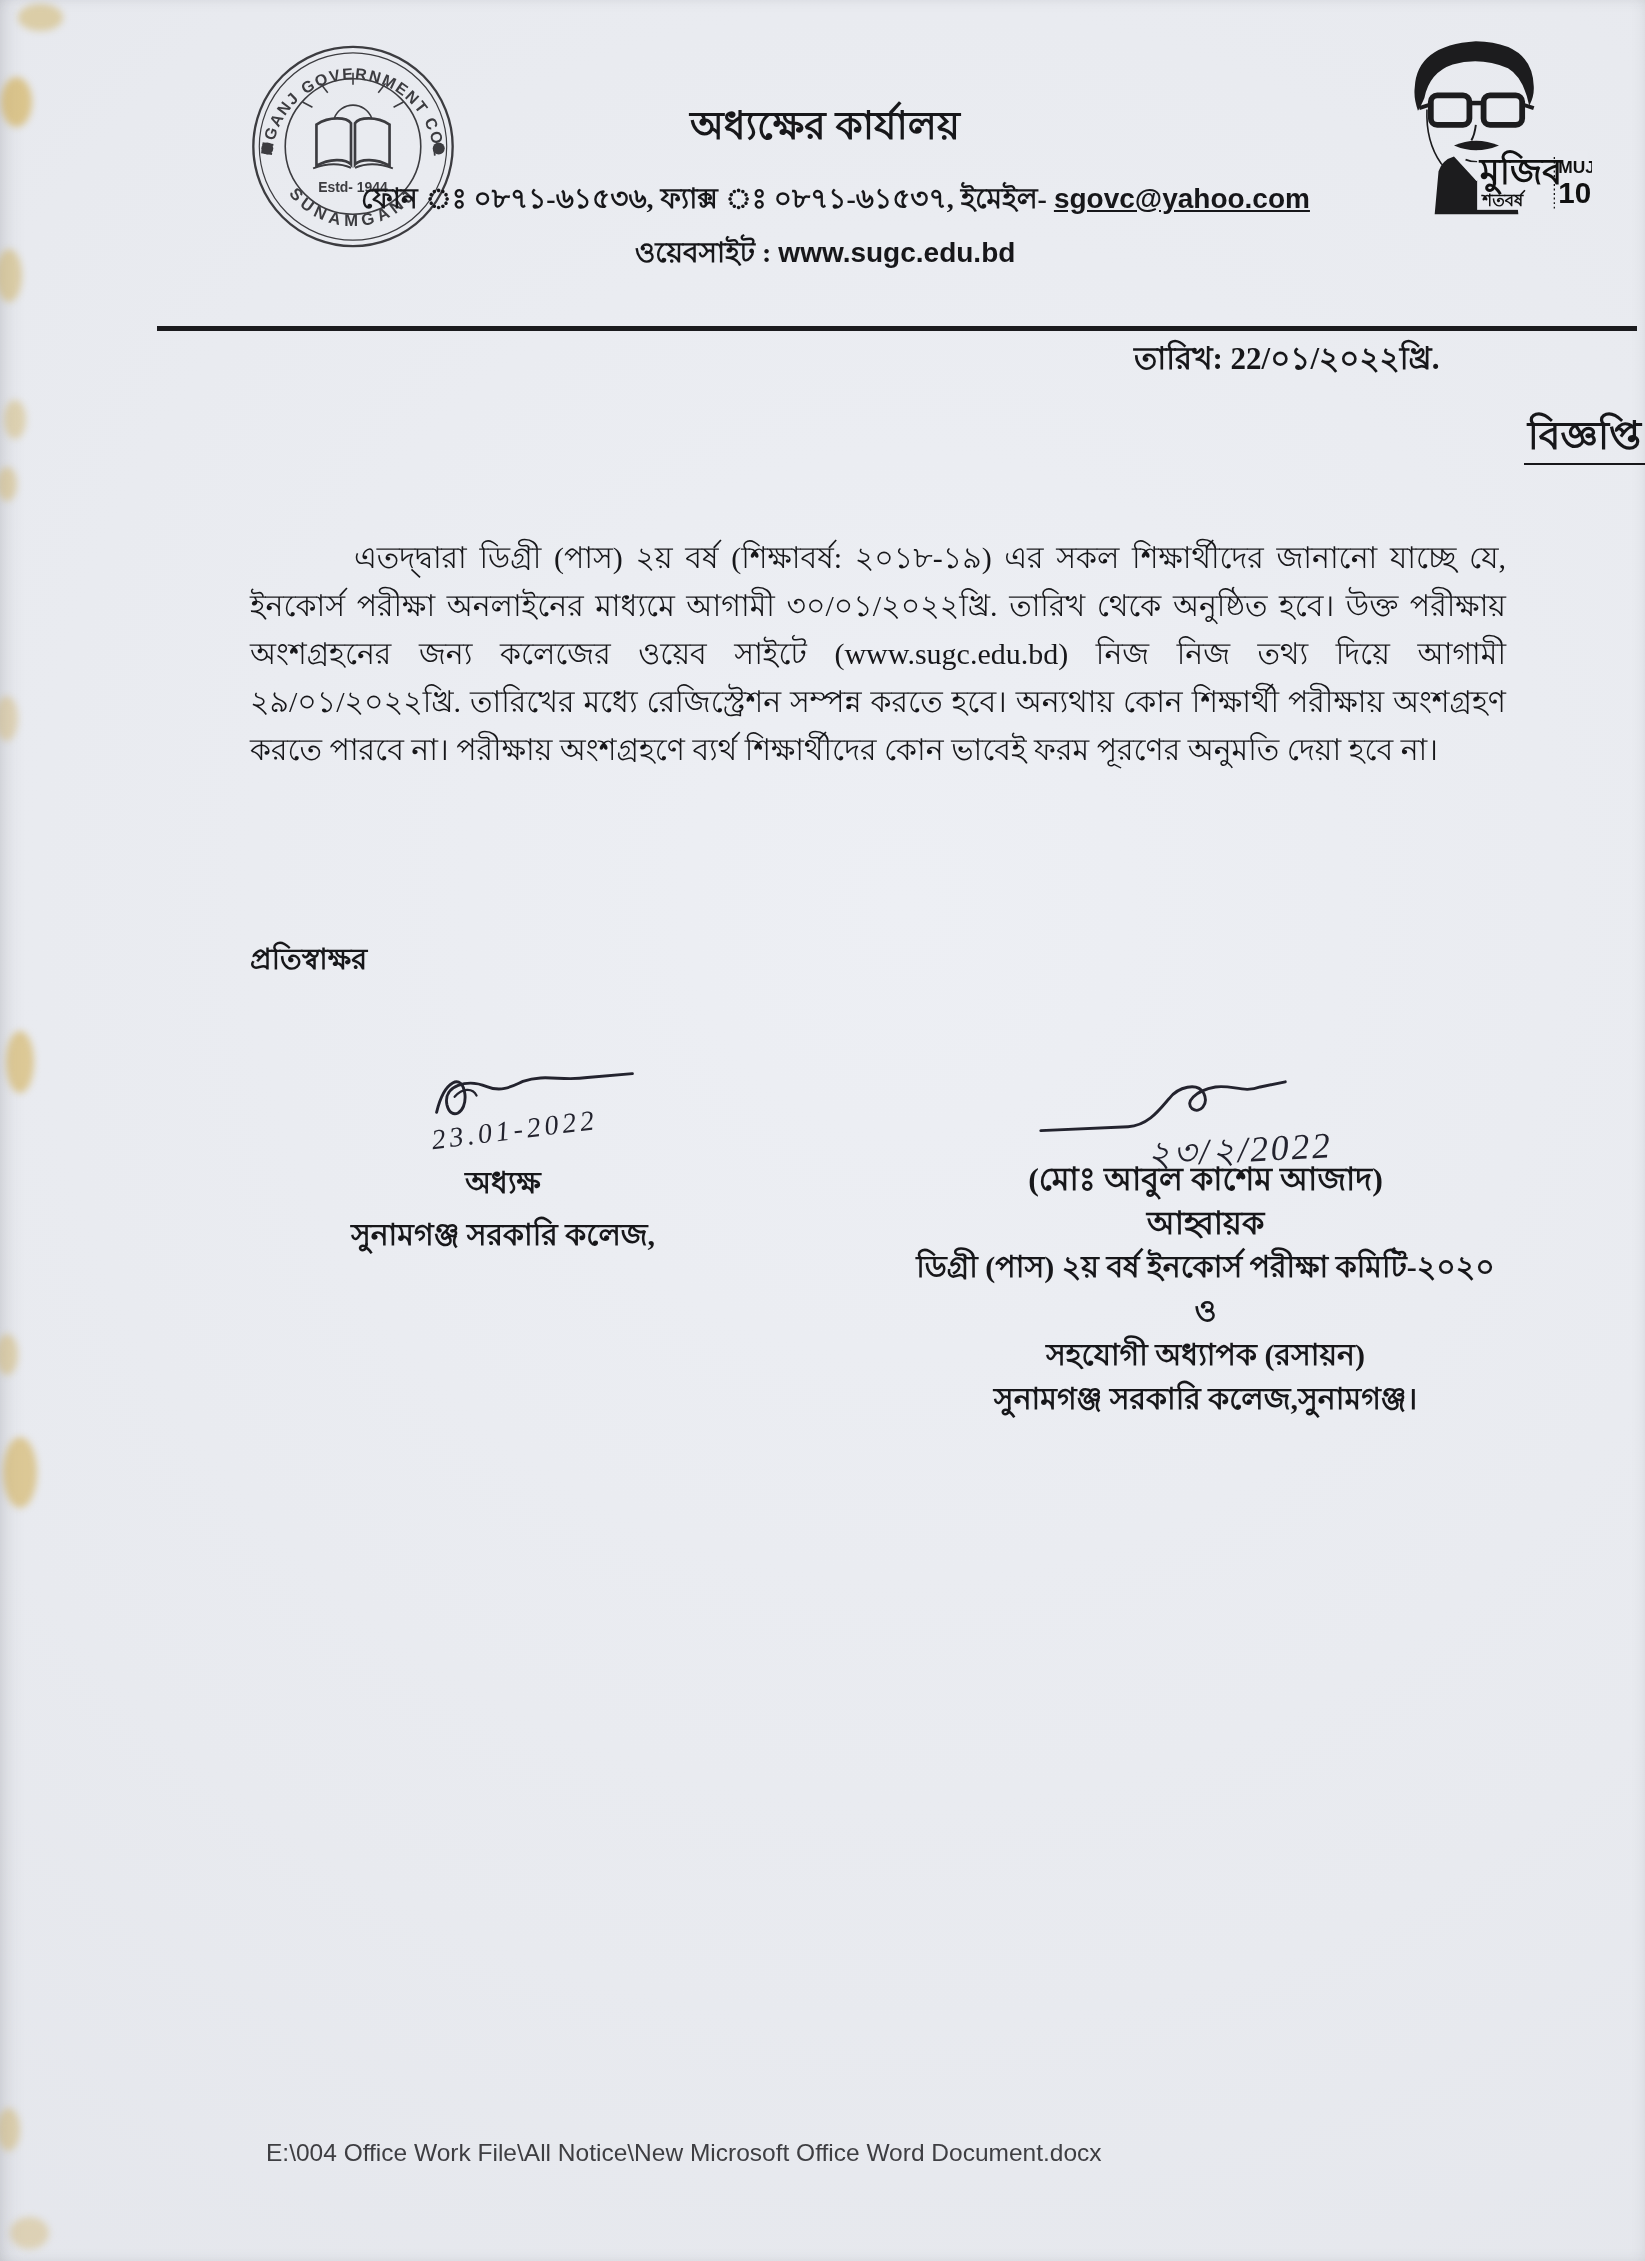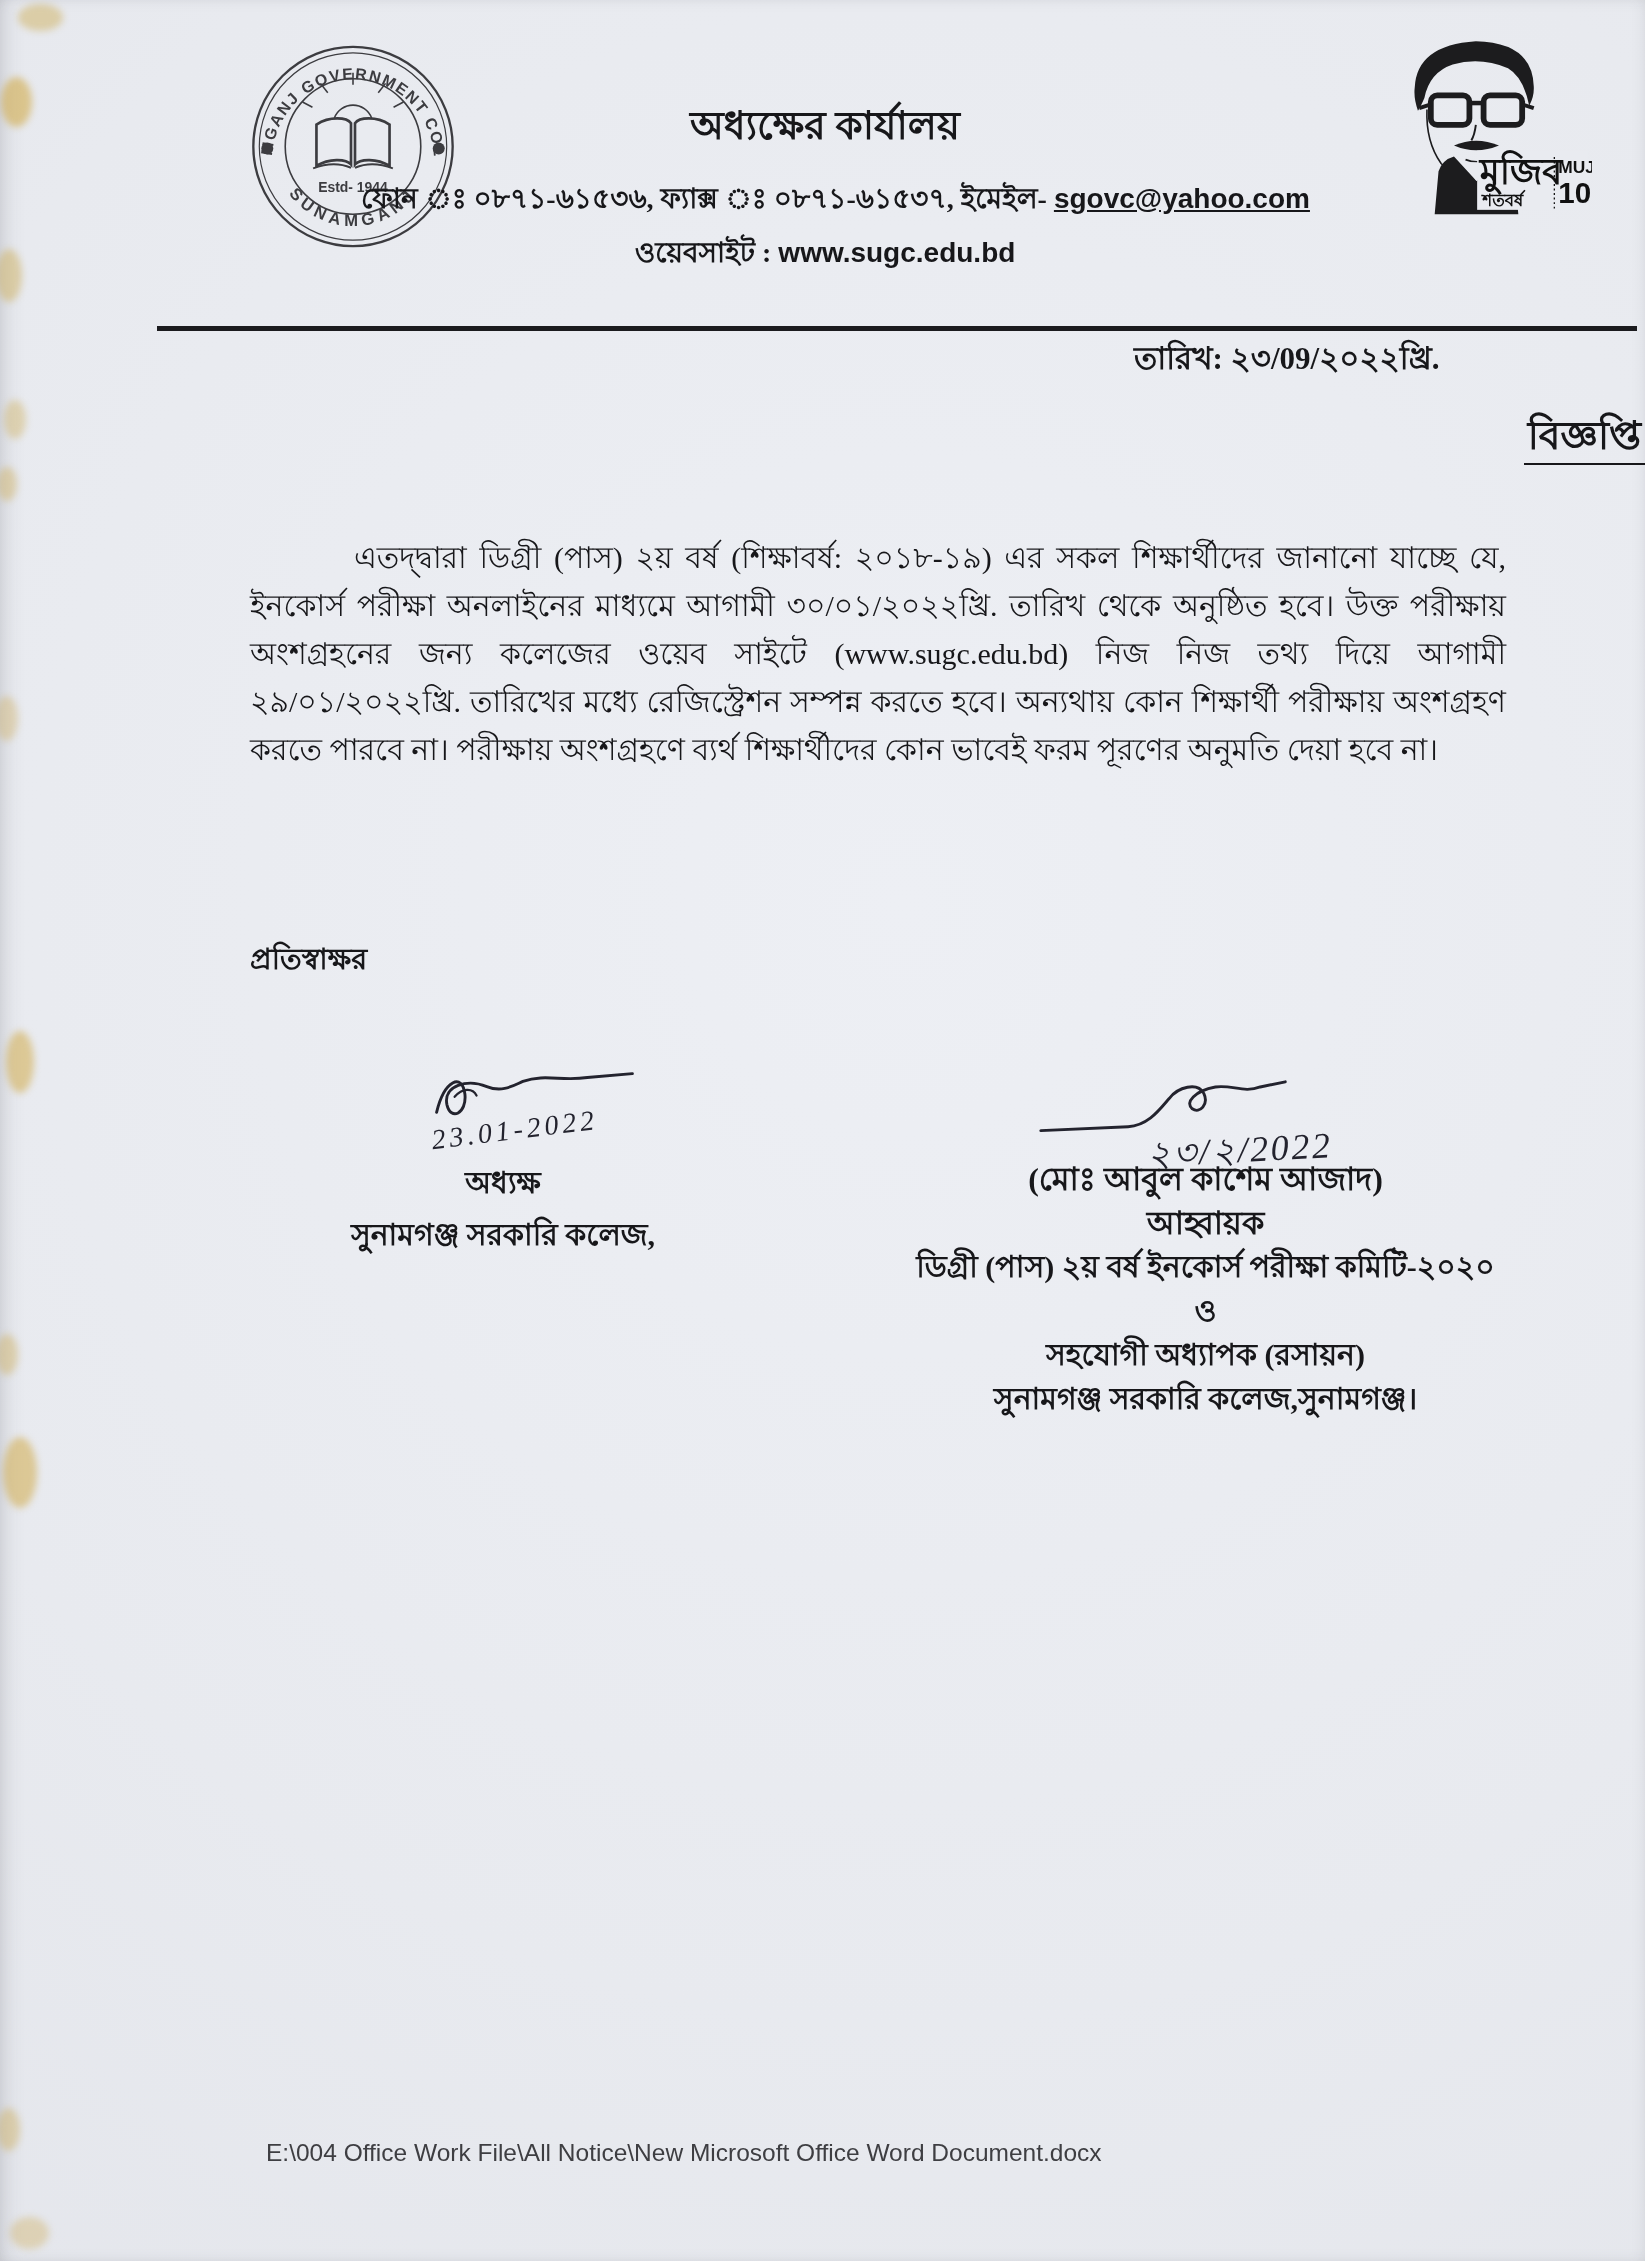--- a/index.html
+++ b/index.html
@@ -135,21 +135,21 @@
   </div>
 
   <div class="head-text">
     <div class="head-line2">অধ্যক্ষের কার্যালয়</div>
     <div class="head-contact"><span>ফোন ঃ ০৮৭১-৬১৫৩৬, ফ্যাক্স ঃ ০৮৭১-৬১৫৩৭,  ইমেইল- </span><span class="email">sgovc@yahoo.com</span></div>
     <div class="head-site"><span>ওয়েবসাইট : </span><span class="www">www.sugc.edu.bd</span></div>
   </div>
 
   <div class="rule"></div>
 
-  <div class="dateline">তারিখ: ২৩/09/২০২২খ্রি.</div>
+  <div class="dateline">তারিখ: 22/০১/২০২২খ্রি.</div>
 
   <div class="title"><span>বিজ্ঞপ্তি</span></div>
 
   <div class="body-text">এতদ্দ্বারা ডিগ্রী (পাস) ২য় বর্ষ (শিক্ষাবর্ষ: ২০১৮-১৯) এর সকল শিক্ষার্থীদের জানানো যাচ্ছে যে, ইনকোর্স পরীক্ষা অনলাইনের মাধ্যমে আগামী ৩০/০১/২০২২খ্রি. তারিখ থেকে অনুষ্ঠিত হবে। উক্ত পরীক্ষায় অংশগ্রহনের জন্য কলেজের ওয়েব সাইটে (www.sugc.edu.bd) নিজ নিজ তথ্য দিয়ে আগামী ২৯/০১/২০২২খ্রি. তারিখের মধ্যে রেজিস্ট্রেশন সম্পন্ন করতে হবে। অন্যথায় কোন শিক্ষার্থী পরীক্ষায় অংশগ্রহণ করতে পারবে না। পরীক্ষায় অংশগ্রহণে ব্যর্থ শিক্ষার্থীদের কোন ভাবেই ফরম পূরণের অনুমতি দেয়া হবে না।</div>
 
   <div class="countersign">প্রতিস্বাক্ষর</div>
 
   <svg class="sig-ink" style="left:425px;top:1062px;" width="219" height="71" viewBox="0 0 340 110">
     <path d="M18,78 C 30,28 58,16 62,50 C 65,80 40,92 34,66 C 28,36 66,26 96,38 C 120,48 138,36 152,30 C 186,18 212,30 252,24 L 322,18" fill="none" stroke="#23232e" stroke-width="4.5" stroke-linecap="round"></path>
     <path d="M46,54 C 58,40 74,40 80,52" fill="none" stroke="#23232e" stroke-width="3.5" stroke-linecap="round"></path>

